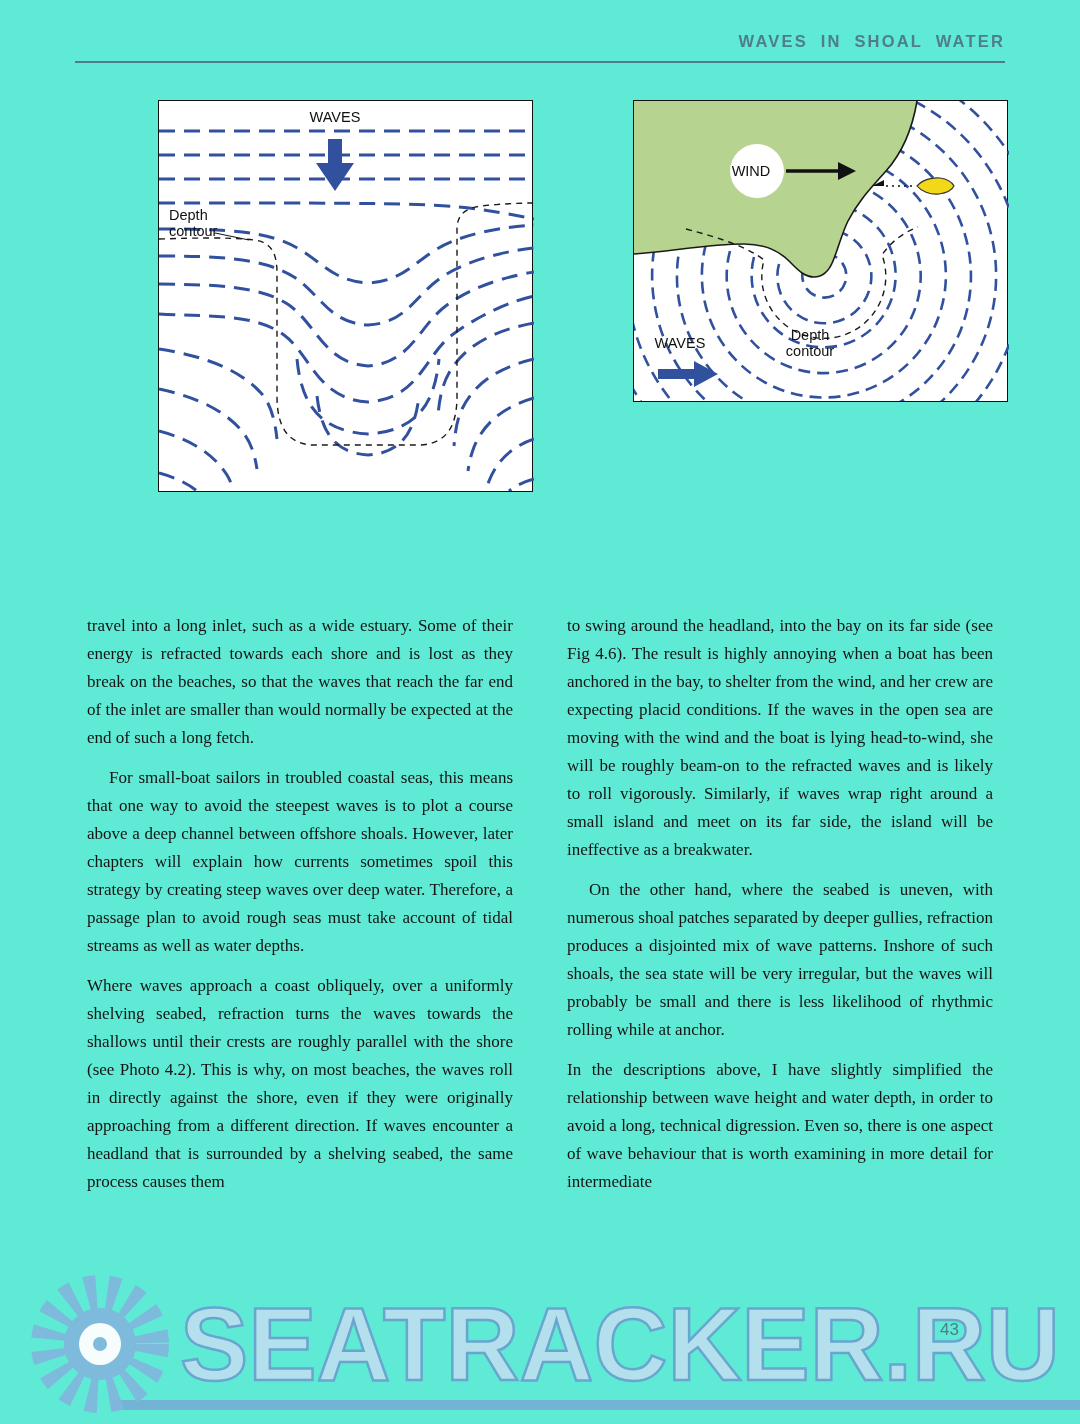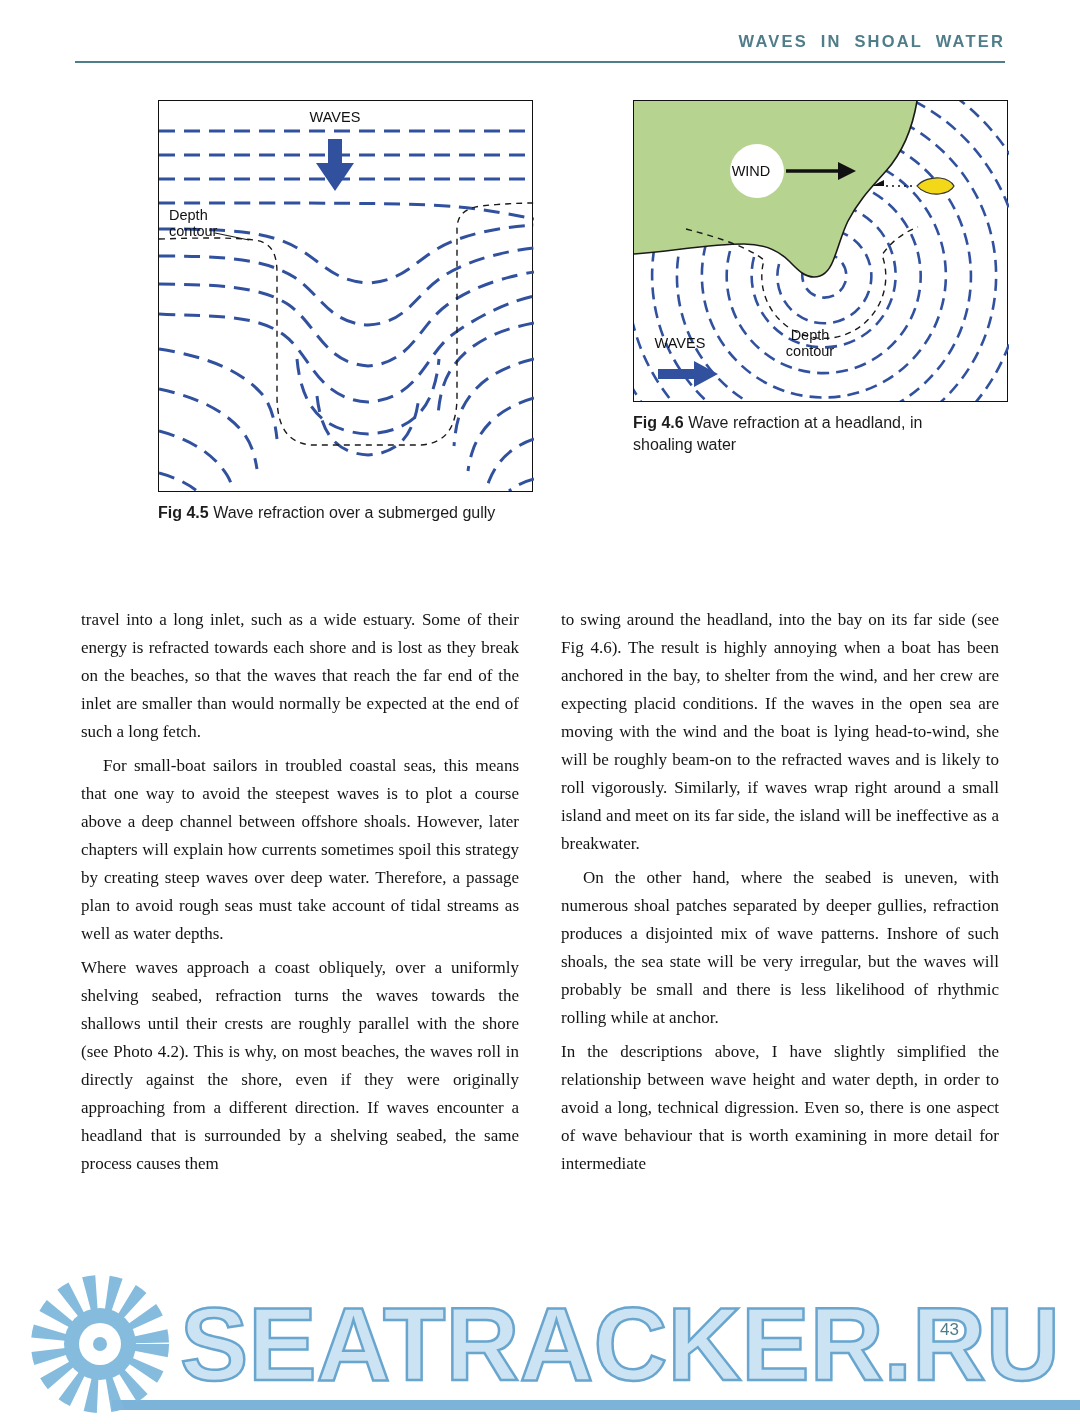--- a/index.html
+++ b/index.html
@@ -1,18 +1,18 @@
 <!DOCTYPE html>
 <html><head>
 <meta charset="utf-8">
 <style>
   html,body { margin:0; padding:0; background:#d9d9d9; }
   .page {
     position:relative; width:1080px; height:1424px; margin:0 auto;
-    background:#ffffff; overflow:hidden;
+    background:#5eead4; overflow:hidden;
     font-family:"Liberation Serif", serif; color:#141414;
   }
   
   .running-header {
     position:absolute; top:32px; left:75px; width:930px; text-align:right;
     font-family:"Liberation Sans", sans-serif; font-weight:bold;
     font-size:16.5px; letter-spacing:2.2px; word-spacing:6px; color:#4f7d89;
   }
   .header-rule { position:absolute; top:61px; left:75px; width:930px; height:2px; background:#4f7d89; }
 
@@ -36,21 +36,21 @@
     font-size:16px; line-height:1.35; color:#1c1c1c;
   }
   .fig46 .figcaption { width:330px; }
   .figcaption b { font-weight:bold; }
 
   
   .col { position:absolute; top:600px; width:450px; text-align:justify;
          font-size:17px; line-height:28px; }
   .col-left  { left:75px; }
   .col-right { left:555px; }
-  .col p { margin:6px; }
+  .col p { margin:12px; }
   .col p.indent { text-indent:22px; }
   h2.section {
     font-family:"Liberation Sans", sans-serif; font-size:24px; font-weight:bold;
     color:#000; margin:26px 0 13px 0; line-height:1.15; letter-spacing:-0.2px;
     text-align:left;
   }
   .col-right h2.section { width:380px; }
 
   .page-number {
     position:absolute; left:940px; top:1320px; width:65px; text-align:left;
@@ -96,24 +96,20 @@
         </g>
 
         <path d="M 0,138 C 35,137 70,136 95,139 C 112,141 118,152 118,172 L 118,295 C 118,325 128,342 152,344 L 262,344 C 288,342 298,325 298,295 L 298,128 C 298,114 306,107 322,105 C 340,103 360,102 375,102" fill="none" stroke="#1a1a1a" stroke-width="1.4" stroke-dasharray="6 5"></path>
         <line x1="56" y1="132" x2="90" y2="139" stroke="#1a1a1a" stroke-width="1.2"></line>
 
         <polygon points="169,38 183,38 183,62 195,62 176,90 157,62 169,62" fill="#31519f"></polygon>
       </svg>
       <div class="fig-label lbl-waves45">WAVES</div>
       <div class="fig-label lbl-depth45">Depth contour</div>
     </div>
-    <div class="figcaption">
-      <b>Fig 4.5</b>
-      <span>Wave refraction over a submerged gully</span>
-    </div>
   </div>
 
   <div class="figure fig46">
     <div class="figbox">
       <svg width="375" height="300" viewBox="0 0 375 300">
 
         <g stroke="#31519f" stroke-width="2.6" fill="none" stroke-dasharray="12 7">
           <path d="M 169,169 A 22 22 0 1 0 198,154"></path>
           <path d="M 145,163 A 47 47 0 1 0 206,131"></path>
           <path d="M 120,156 A 72 72 0 1 0 215,107"></path>
@@ -137,24 +133,20 @@
         <polygon points="252,85 240,85 252,79" fill="#111" transform="translate(-2,0)"></polygon>
         <line x1="252" y1="85" x2="282" y2="85" stroke="#111" stroke-width="1.6" stroke-dasharray="2 4"></line>
         <path d="M 283,85 C 288,79 298,76 306,77 C 313,78 318,81 320,85 C 318,89 312,92 305,93 C 296,94 287,90 283,85 Z" fill="#f2d818" stroke="#333" stroke-width="1.2"></path>
 
         <polygon points="24,268 60,268 60,260 84,273 60,286 60,278 24,278" fill="#31519f"></polygon>
       </svg>
       <div class="fig-label lbl-wind46">WIND</div>
       <div class="fig-label lbl-waves46">WAVES</div>
       <div class="fig-label lbl-depth46">Depth contour</div>
     </div>
-    <div class="figcaption">
-      <b>Fig 4.6</b>
-      <span>Wave refraction at a headland, in shoaling water</span>
-    </div>
   </div>
 
   <div class="col col-left">
     <p>travel into a long inlet, such as a wide estuary. Some of their energy is refracted towards each shore and is lost as they break on the beaches, so that the waves that reach the far end of the inlet are smaller than would normally be expected at the end of such a long fetch.</p>
     <p class="indent">For small-boat sailors in troubled coastal seas, this means that one way to avoid the steepest waves is to plot a course above a deep channel between offshore shoals. However, later chapters will explain how currents sometimes spoil this strategy by creating steep waves over deep water. Therefore, a passage plan to avoid rough seas must take account of tidal streams as well as water depths.</p>
     <p>Where waves approach a coast obliquely, over a uniformly shelving seabed, refraction turns the waves towards the shallows until their crests are roughly parallel with the shore (see Photo 4.2). This is why, on most beaches, the waves roll in directly against the shore, even if they were originally approaching from a different direction. If waves encounter a headland that is surrounded by a shelving seabed, the same process causes them</p>
   </div>
 
   <div class="col col-right">
     <p>to swing around the headland, into the bay on its far side (see Fig 4.6). The result is highly annoying when a boat has been anchored in the bay, to shelter from the wind, and her crew are expecting placid conditions. If the waves in the open sea are moving with the wind and the boat is lying head-to-wind, she will be roughly beam-on to the refracted waves and is likely to roll vigorously. Similarly, if waves wrap right around a small island and meet on its far side, the island will be ineffective as a breakwater.</p>

